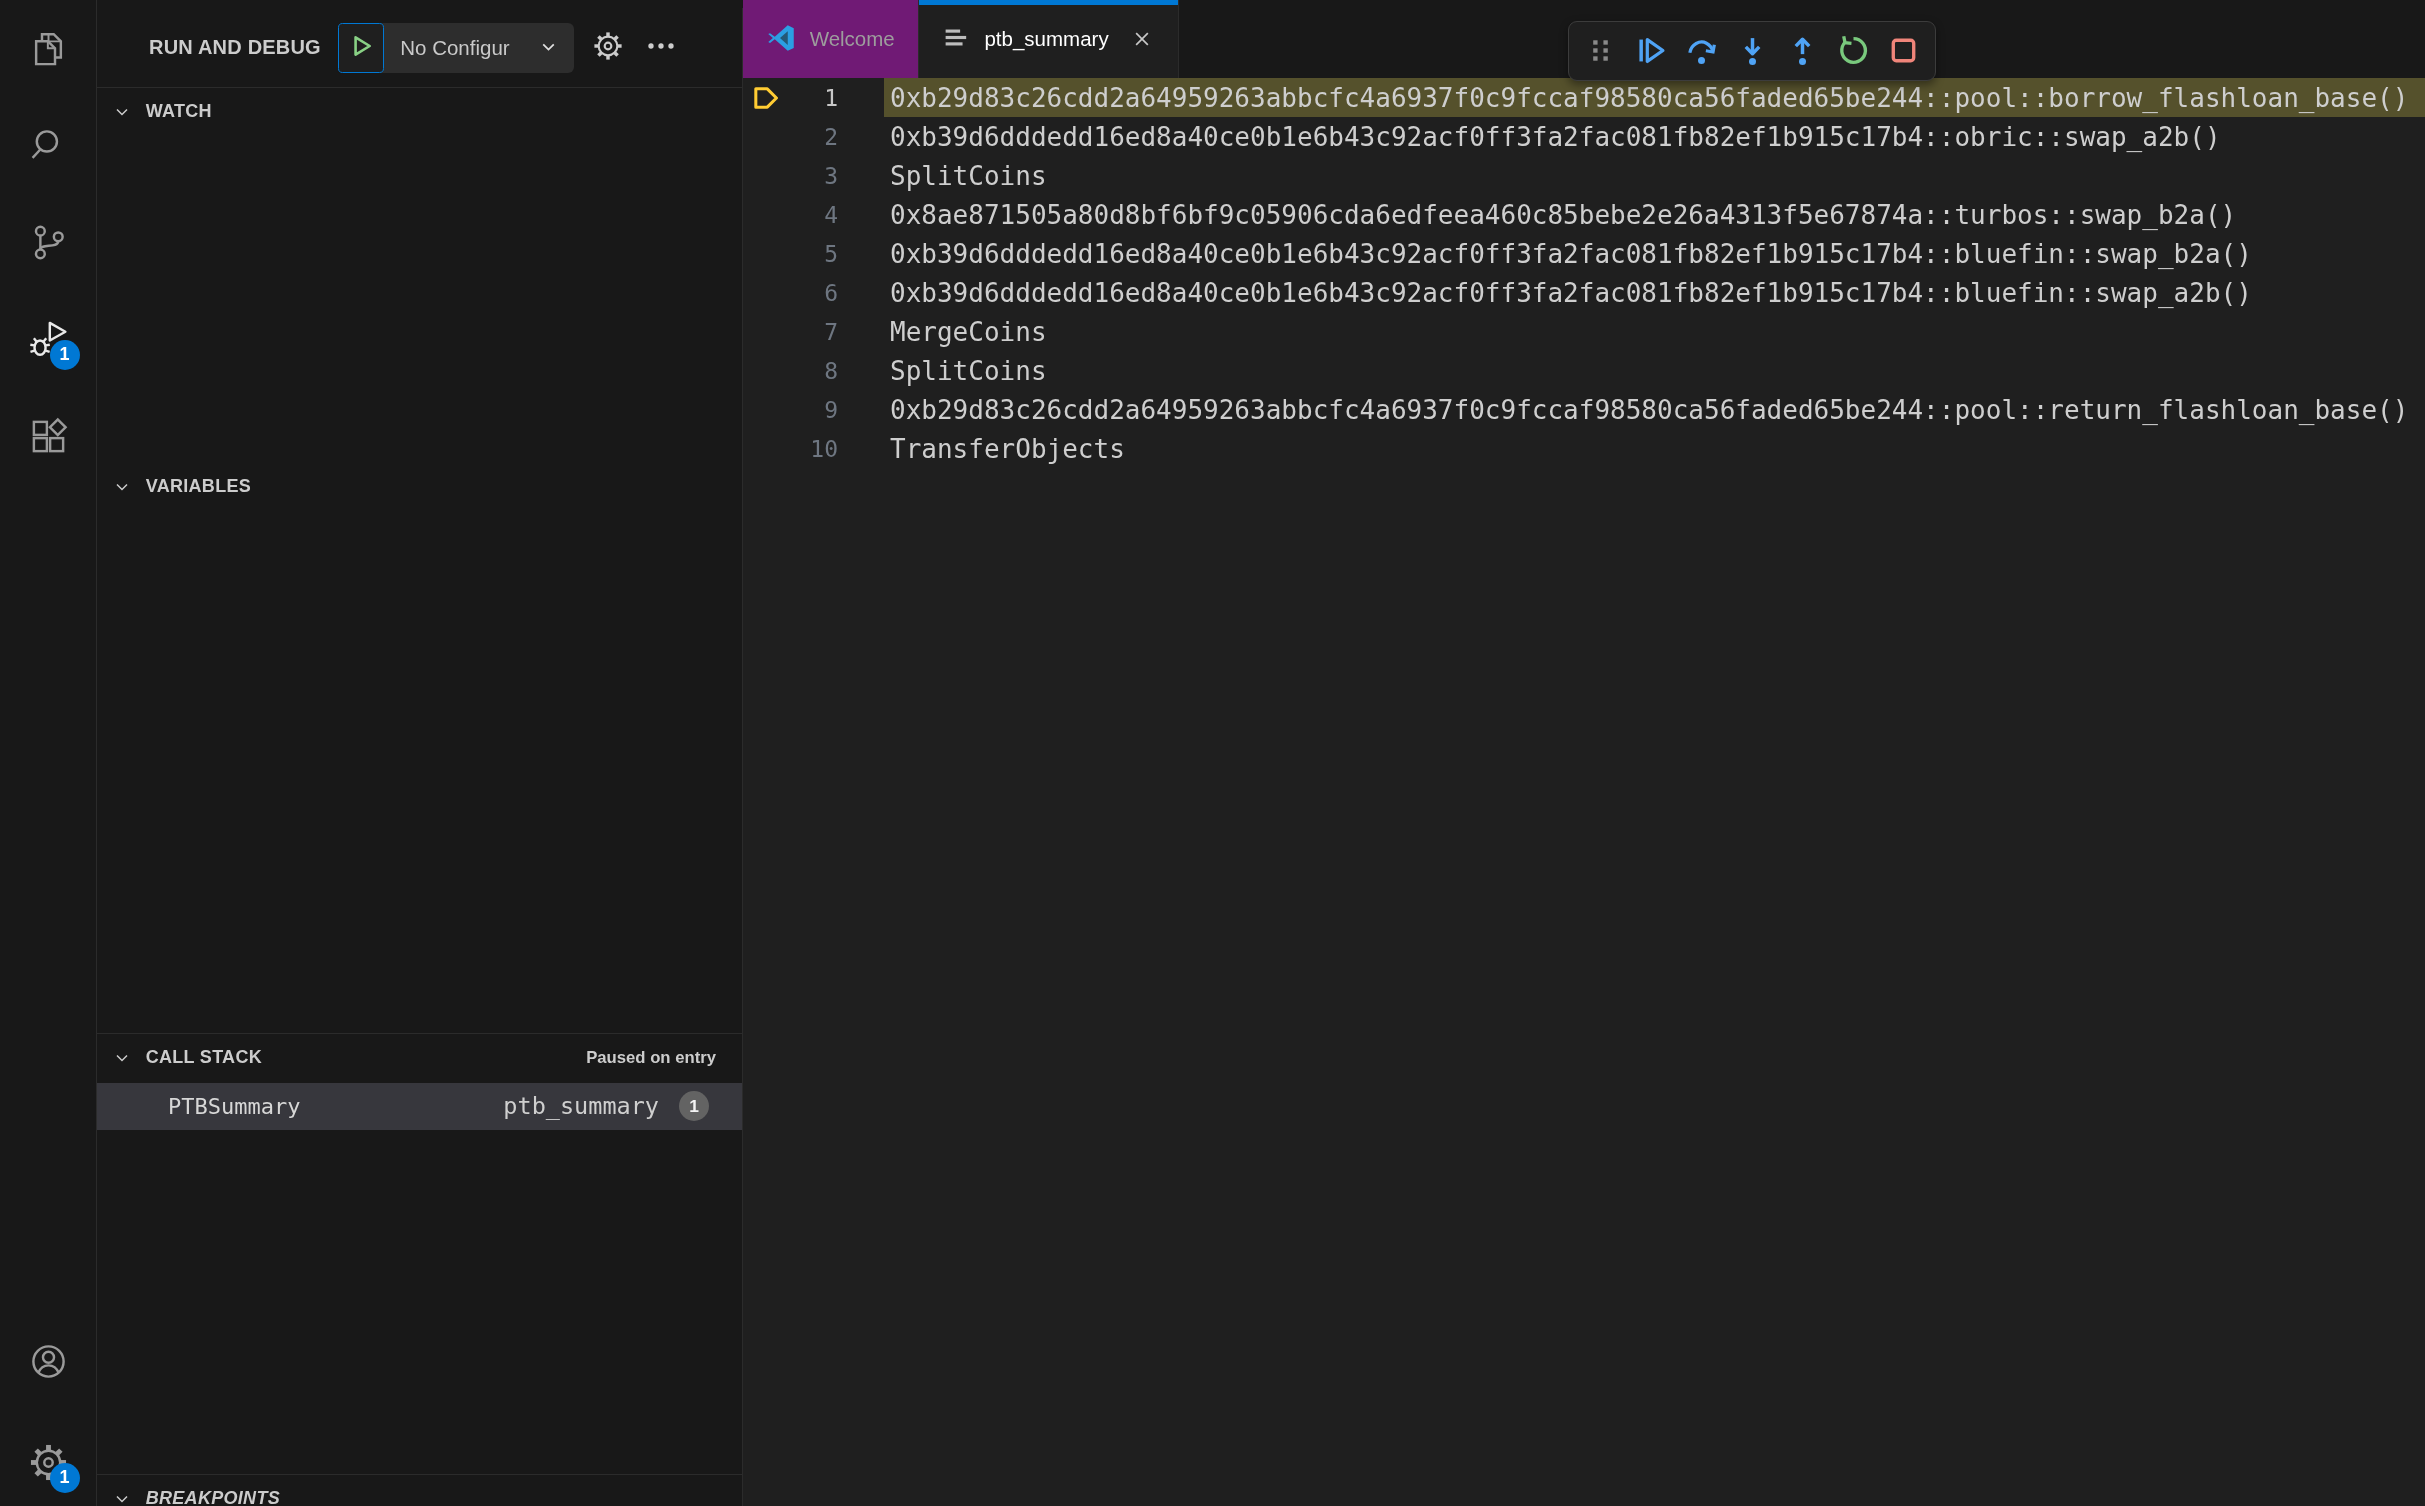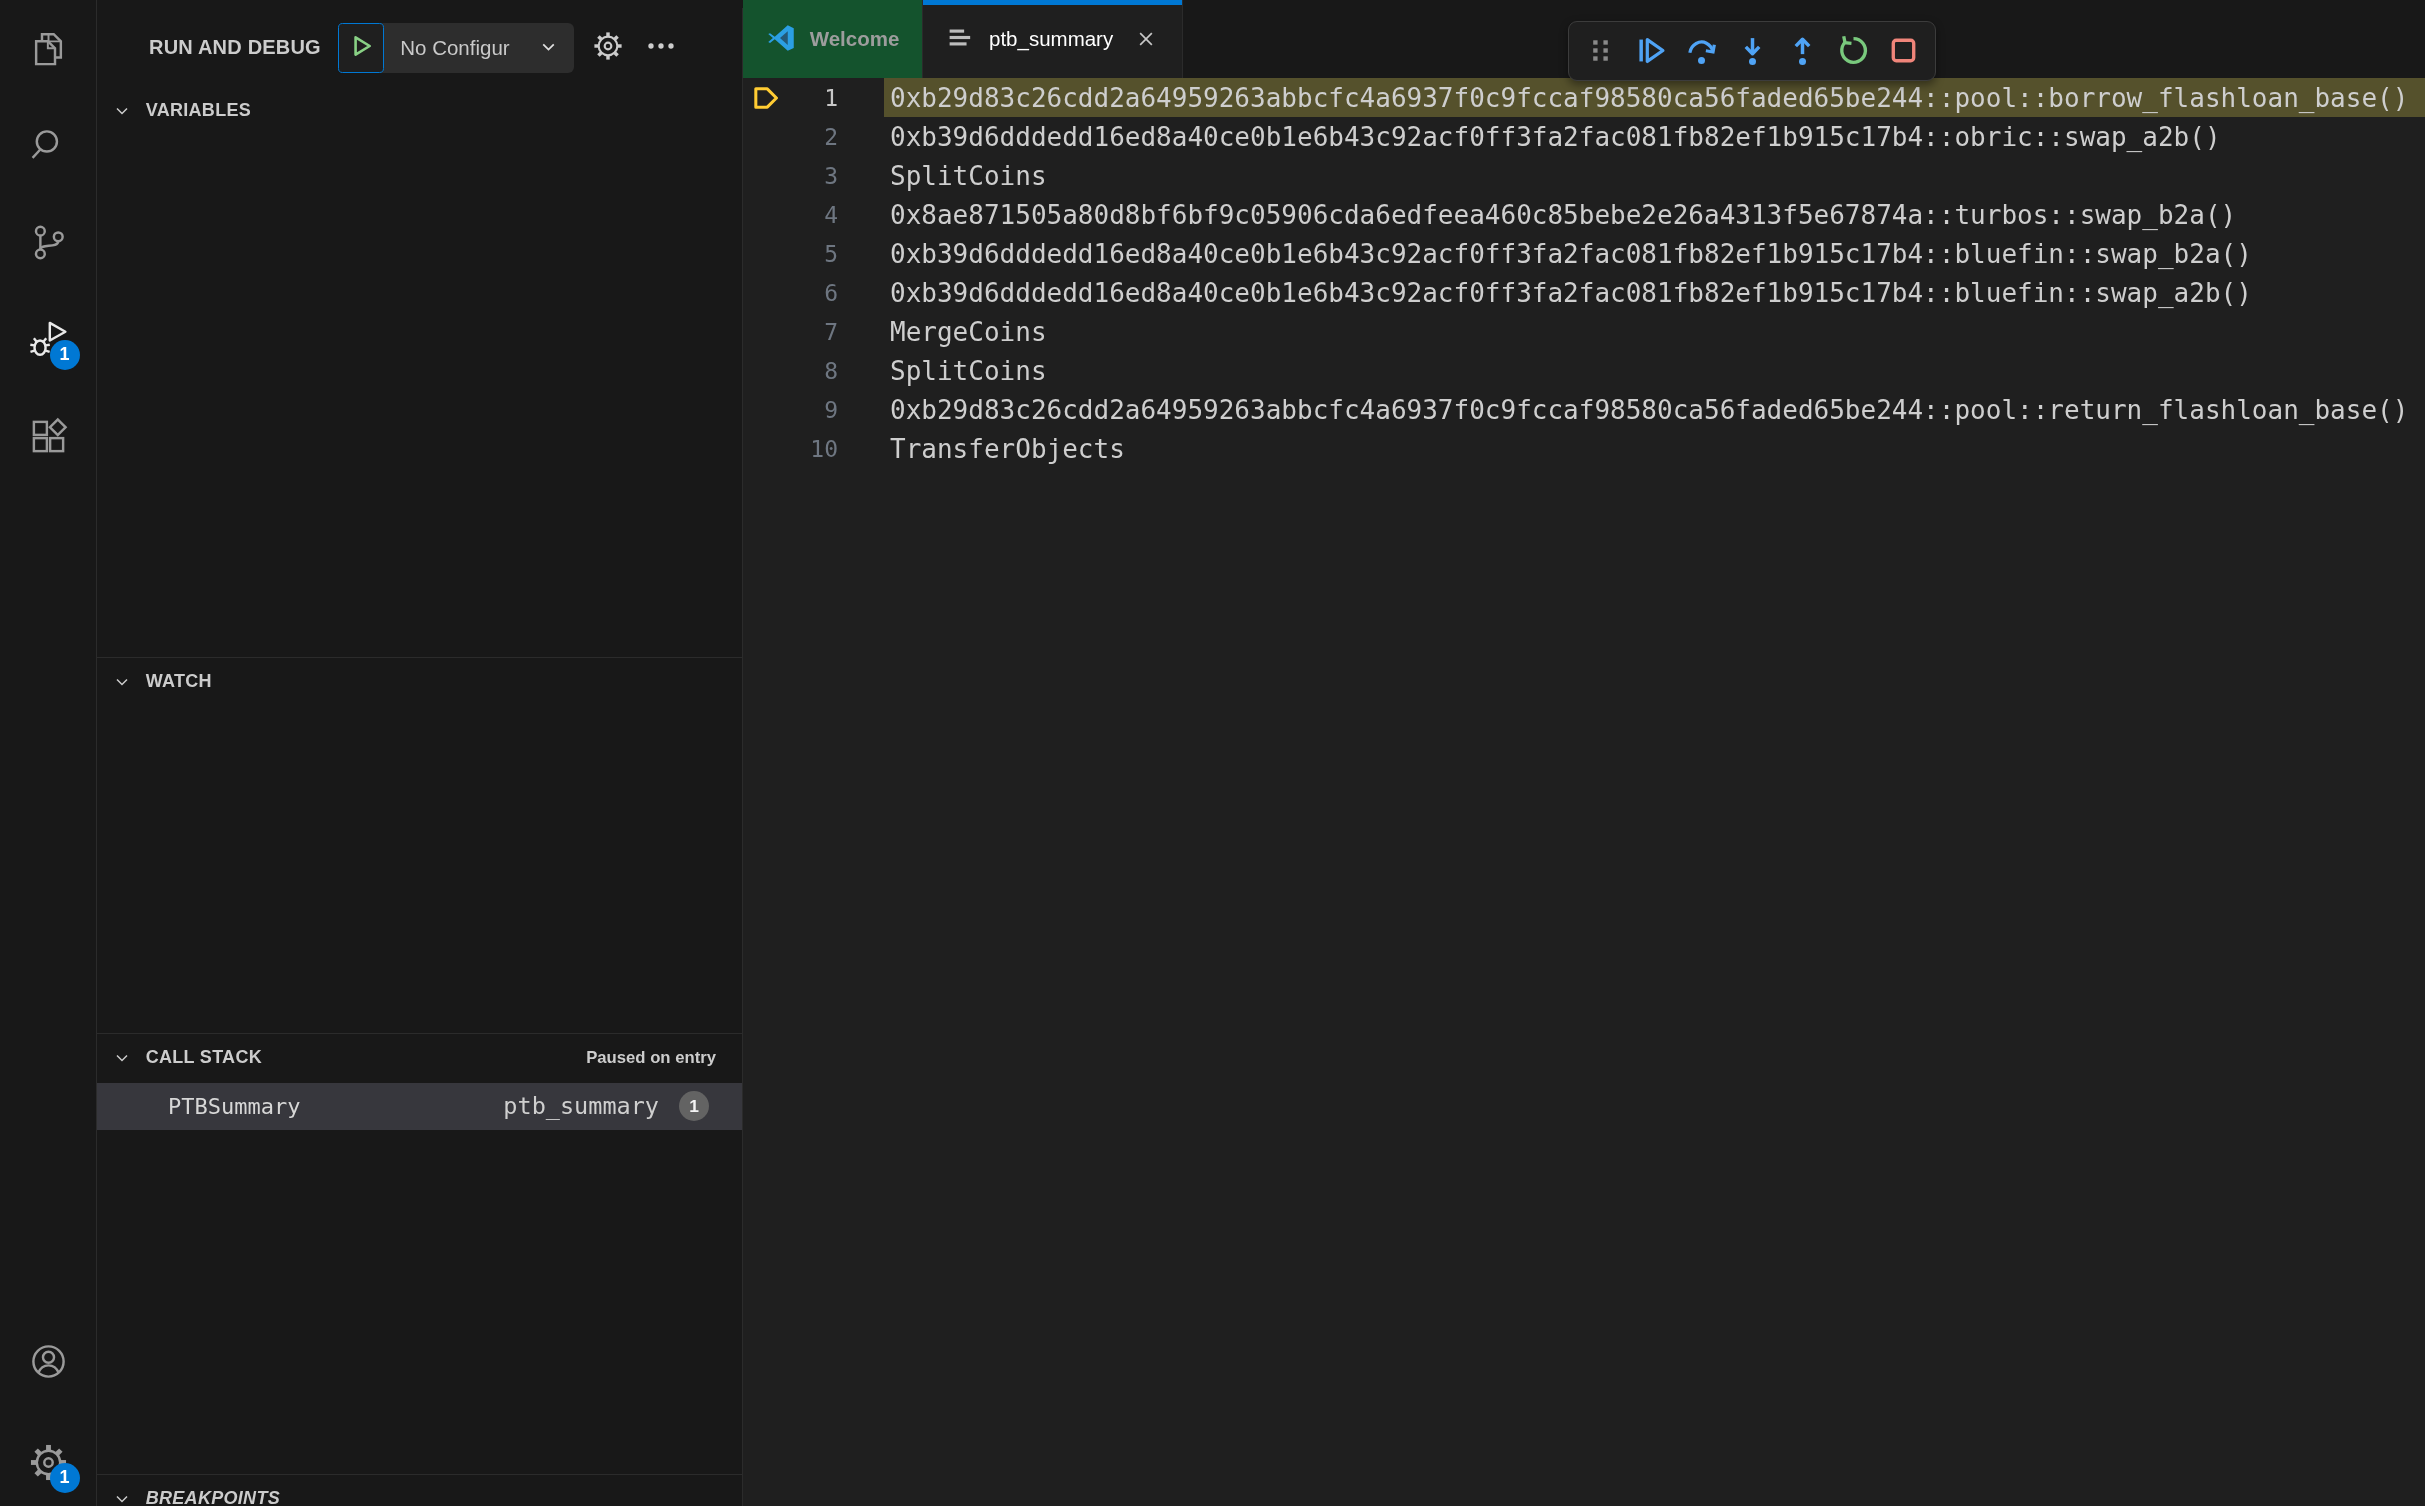--- a/index.html
+++ b/index.html
@@ -46,21 +46,21 @@
   .frame-name{font-size:22px;color:#d7d7d7;}
   .frame-file{margin-left:auto;font-size:23.5px;color:#cfcfcf;}
   .frame-badge{margin-left:20px;width:30px;height:30px;border-radius:15px;background:#636363;color:#f5f5f5;
     font-family:"Liberation Sans",sans-serif;font-size:17.4px;font-weight:bold;display:flex;align-items:center;justify-content:center;}
 
   
   .main{position:absolute;left:743px;top:0;right:0;bottom:0;background:#1f1f1f;}
   .tab-bar{position:absolute;left:0;top:0;right:0;height:78px;background:#181818;display:flex;}
   .tab{position:relative;display:flex;align-items:center;padding:0 23px;border-right:0.8px solid #2b2b2b;cursor:pointer;}
   .tab .tab-label{font-size:20.5px;margin-left:13.7px;white-space:nowrap;}
-  .tab.inactive{background:#14532d;font-weight:bold;}
+  .tab.inactive{background:#701a75;}
   .tab.inactive .tab-label{color:#9d9d9d;}
   .tab.active{background:#1f1f1f;}
   .tab.active .tab-label{color:#ffffff;}
   .tab.active::before{content:"";position:absolute;left:0;top:0;right:0;height:4.6px;background:#0078d4;}
   .tab .closer{margin-left:20px;width:26px;height:26px;display:flex;align-items:center;justify-content:center;border-radius:4.6px;}
   .tab .closer svg{width:20px;height:20px;}
 
   .dbg-toolbar{position:absolute;left:825px;top:20.5px;width:366px;height:58px;background:#1f1f1f;
     border:0.8px solid #3c3c3c;border-radius:9px;box-shadow:0 3.8px 9px rgba(0,0,0,.4);
     display:flex;align-items:center;justify-content:space-evenly;z-index:5;}
@@ -216,35 +216,35 @@
               <g fill="#cccccc">
                 <circle cx="4.5" cy="12" r="2"></circle>
                 <circle cx="12" cy="12" r="2"></circle>
                 <circle cx="19.5" cy="12" r="2"></circle>
               </g>
             </svg>
         </span>
       </div>
     </div>
 
+    <div class="section sec-watch">
+      <div class="sec-header">
+        <svg class="chev" viewBox="0 0 24 24">
+            <polyline points="6,9 12,15 18,9" fill="none" stroke="#cccccc" stroke-width="1.8"></polyline>
+          </svg>
+        <span class="sec-label">WATCH</span>
+      </div>
+    </div>
+
     <div class="section sec-variables">
       <div class="sec-header">
         <svg class="chev" viewBox="0 0 24 24">
             <polyline points="6,9 12,15 18,9" fill="none" stroke="#cccccc" stroke-width="1.8"></polyline>
           </svg>
         <span class="sec-label">VARIABLES</span>
-      </div>
-    </div>
-
-    <div class="section sec-watch">
-      <div class="sec-header">
-        <svg class="chev" viewBox="0 0 24 24">
-            <polyline points="6,9 12,15 18,9" fill="none" stroke="#cccccc" stroke-width="1.8"></polyline>
-          </svg>
-        <span class="sec-label">WATCH</span>
       </div>
     </div>
 
     <div class="section sec-callstack">
       <div class="sec-header">
         <svg class="chev" viewBox="0 0 24 24">
             <polyline points="6,9 12,15 18,9" fill="none" stroke="#cccccc" stroke-width="1.8"></polyline>
           </svg>
         <span class="sec-label">CALL STACK</span>
         <span class="sec-status">Paused on entry</span>

